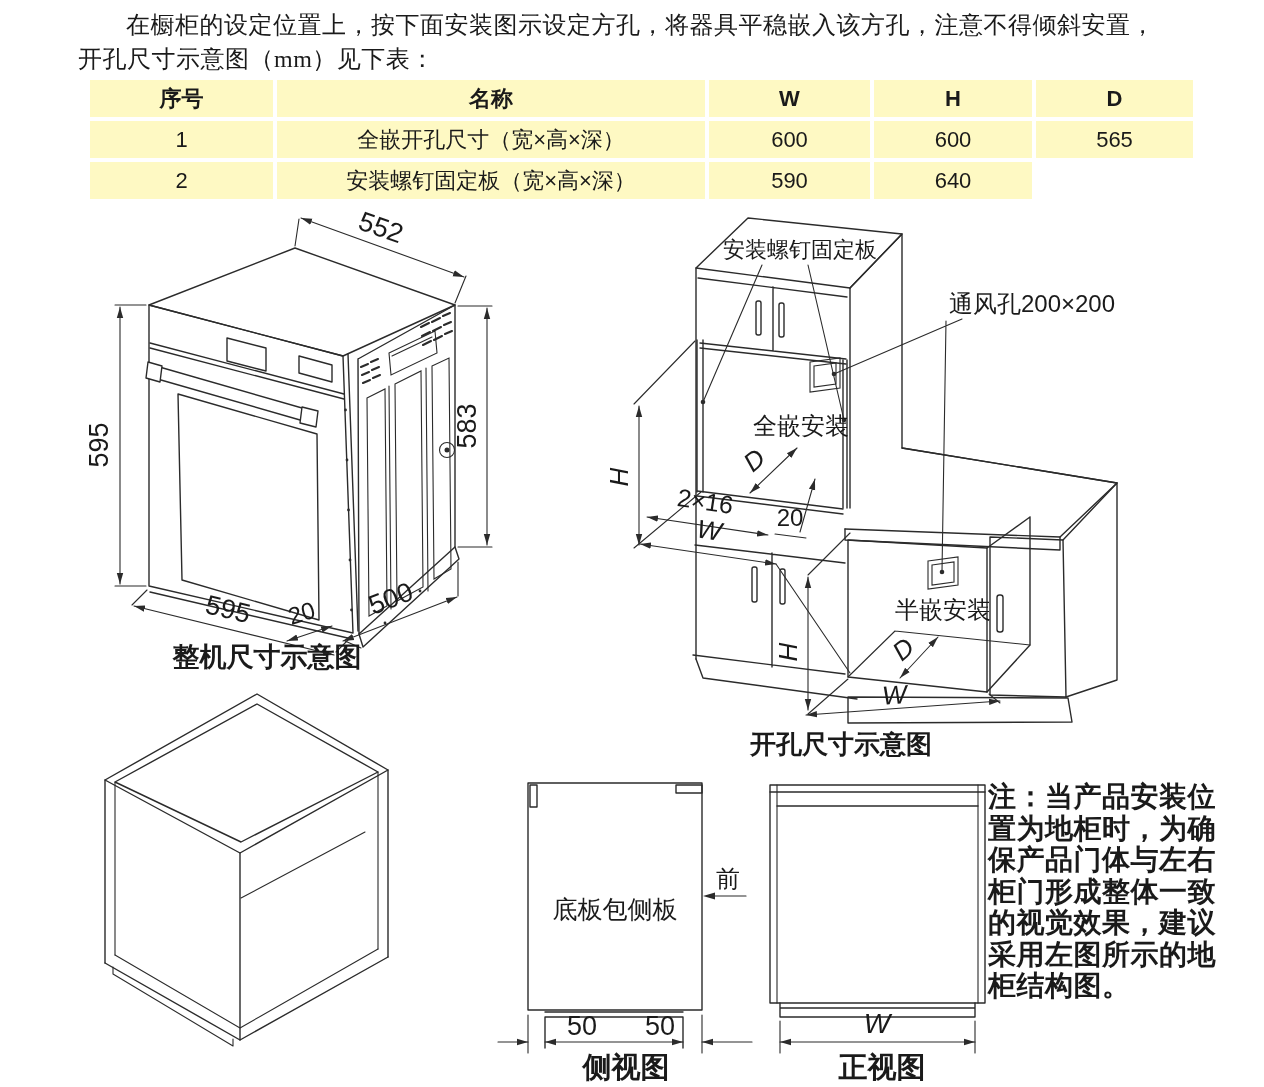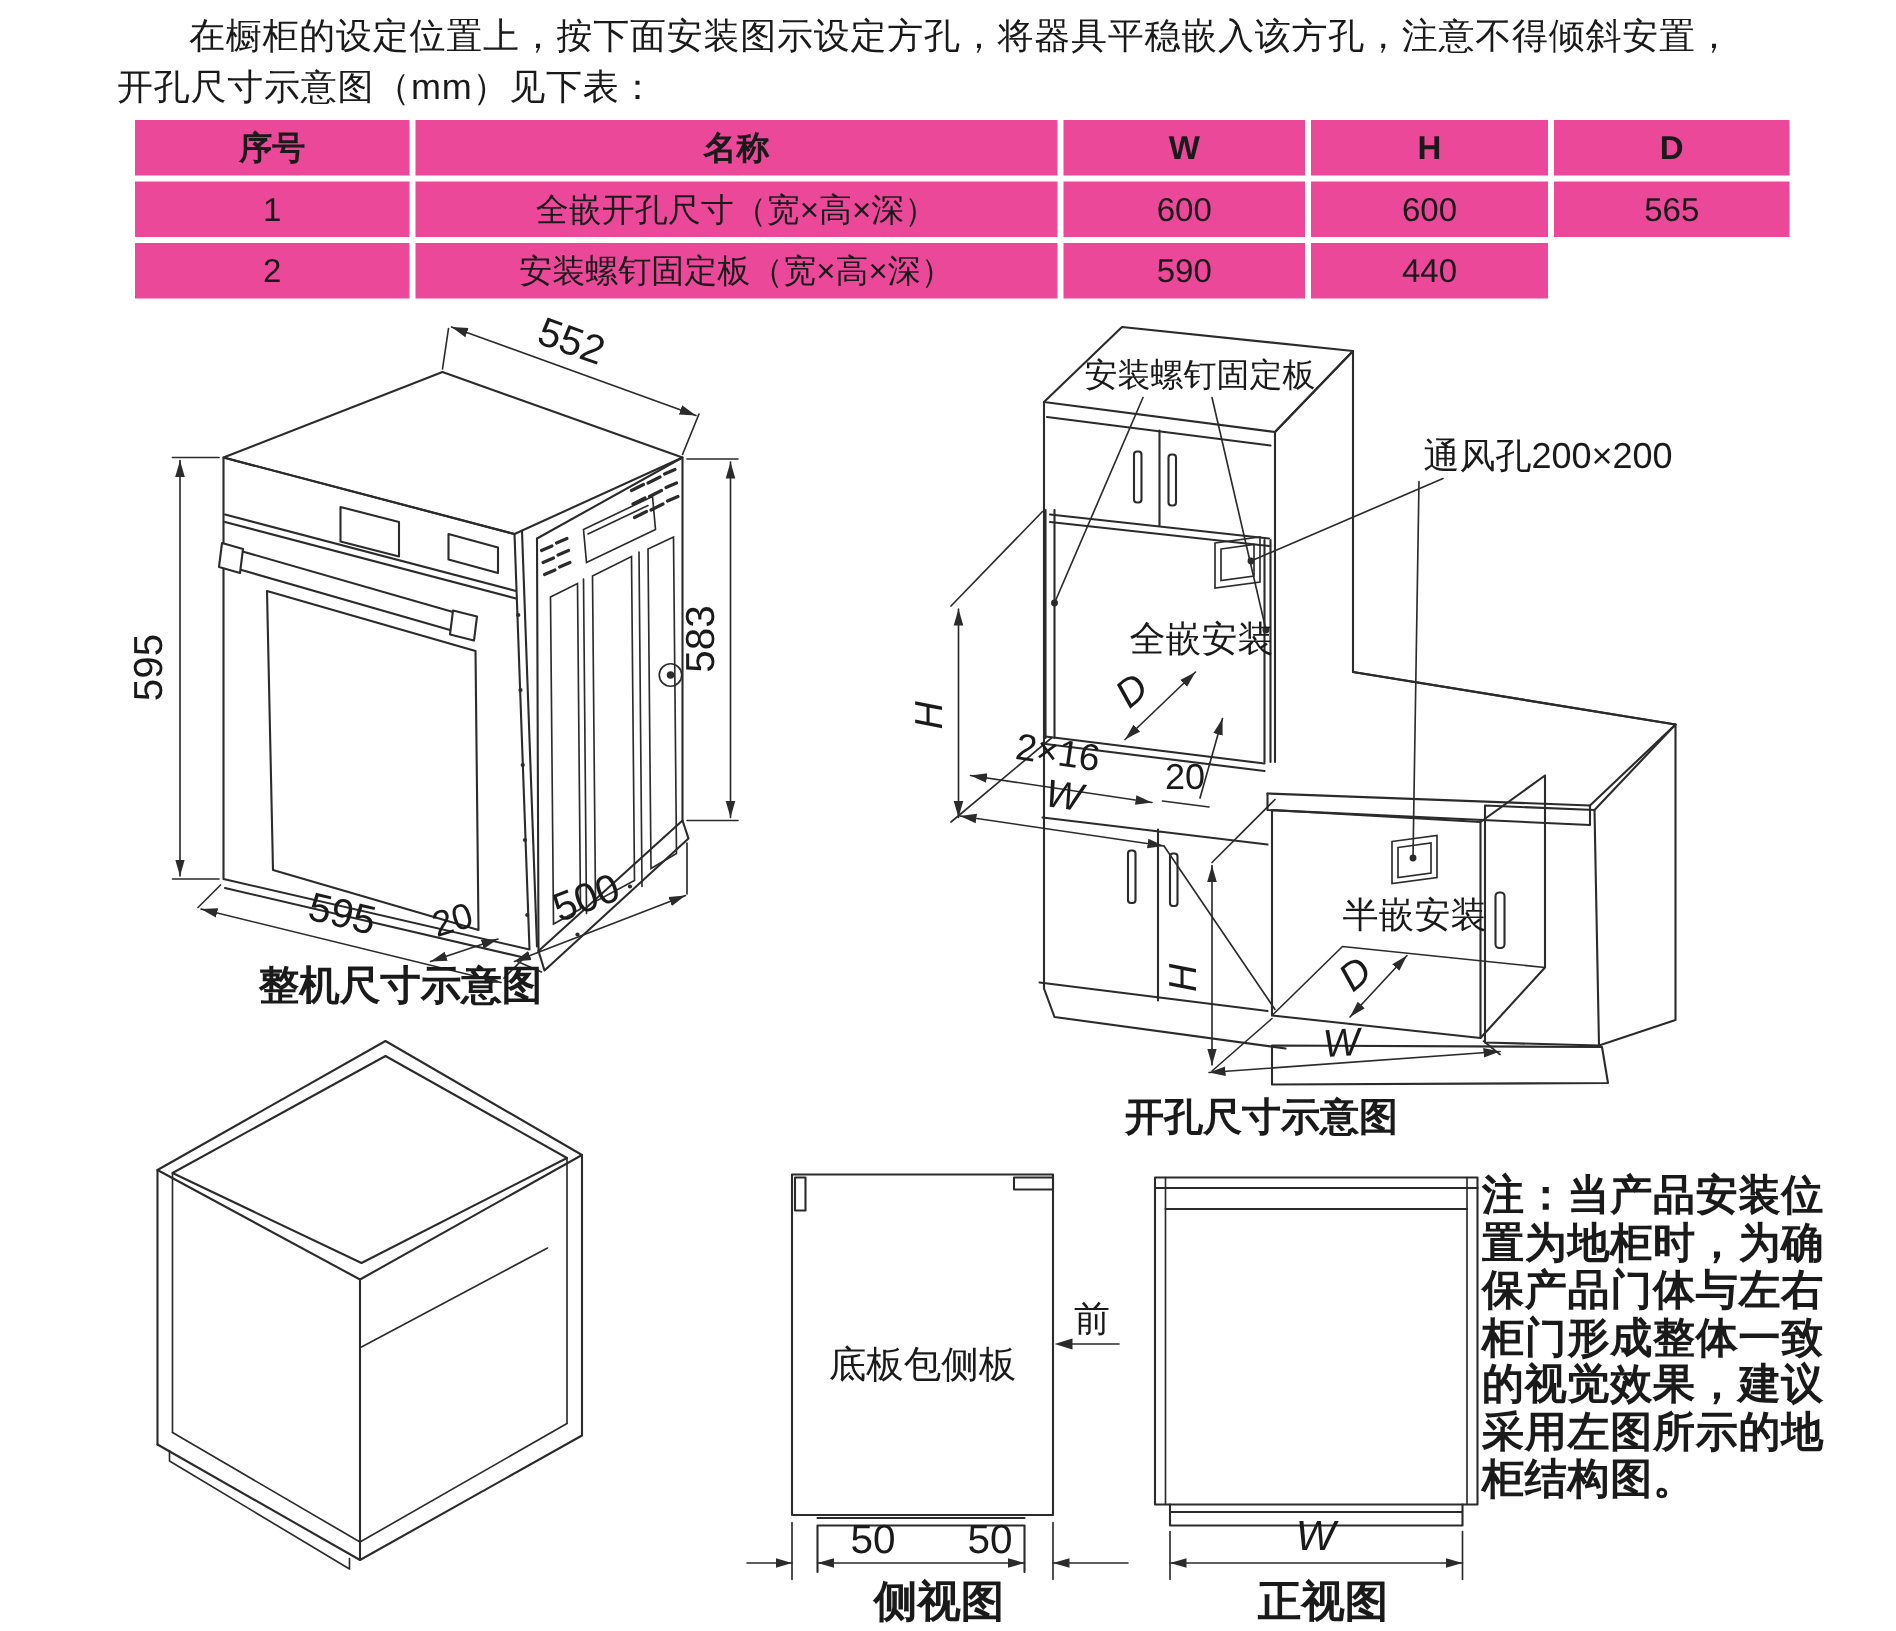--- a/index.html
+++ b/index.html
@@ -1,24 +1,24 @@
 <!DOCTYPE html>
 <html><head>
 <meta charset="utf-8">
 <style>
   html,body{margin:0;padding:0;background:#fff;}
   .page{position:relative;width:1264px;height:1087px;background:#ffffff;overflow:hidden;
         color:#1a1a1a;font-family:"Liberation Sans",sans-serif;}
   .intro{position:absolute;left:78px;top:8px;width:1140px;font-size:24px;line-height:34px;
-         letter-spacing:.5px;font-weight:500;}
+         letter-spacing:.5px;font-weight:500;font-family:Liberation Serif, serif;}
   .intro .l1{padding-left:48px;}
   .dim-table{position:absolute;left:90px;top:80px;display:grid;
              grid-template-columns:183px 428px 161px 158px 157px;
              grid-auto-rows:37px;row-gap:4px;column-gap:4px;}
-  .cell{background:#ec4899;display:flex;align-items:center;justify-content:center;
+  .cell{background:#fef9c3;display:flex;align-items:center;justify-content:center;
         font-size:22px;}
   .hd{font-weight:bold;}
   .note{position:absolute;left:988px;top:781px;width:260px;font-size:28px;line-height:31.5px;
         font-weight:bold;white-space:pre-line;letter-spacing:.5px;}
   svg{position:absolute;overflow:visible;}
   svg text{font-family:"Liberation Sans",sans-serif;fill:#1a1a1a;}
   .ln{stroke:#2b2b2b;stroke-width:1.4;fill:none;stroke-linecap:round;stroke-linejoin:round;}
   .tn{stroke:#2b2b2b;stroke-width:1.1;fill:none;stroke-linecap:round;}
   .vt{stroke:#2b2b2b;stroke-width:2.1;fill:none;stroke-linecap:round;}
   .wf{fill:#ffffff;stroke:#2b2b2b;stroke-width:1.4;stroke-linejoin:round;}
@@ -43,21 +43,21 @@
 
     <div class="cell">1</div>
     <div class="cell">全嵌开孔尺寸（宽×高×深）</div>
     <div class="cell">600</div>
     <div class="cell">600</div>
     <div class="cell">565</div>
 
     <div class="cell">2</div>
     <div class="cell">安装螺钉固定板（宽×高×深）</div>
     <div class="cell">590</div>
-    <div class="cell">440</div>
+    <div class="cell">640</div>
   </div>
 
   <svg style="left:80px;top:210px;" width="560" height="470" viewBox="0 0 560 470">
     <defs>
       <marker id="ah" viewBox="-11 -3.5 12 7" refX="0" refY="0" markerWidth="12" markerHeight="8" markerUnits="userSpaceOnUse" orient="auto-start-reverse">
         <path d="M0,0 L-11,-3.2 L-11,3.2 Z" fill="#2b2b2b"></path>
       </marker>
     </defs>
     <g>
       <path class="ln" d="M69,95 L215,38 L375,95 L263,146 Z"></path>

